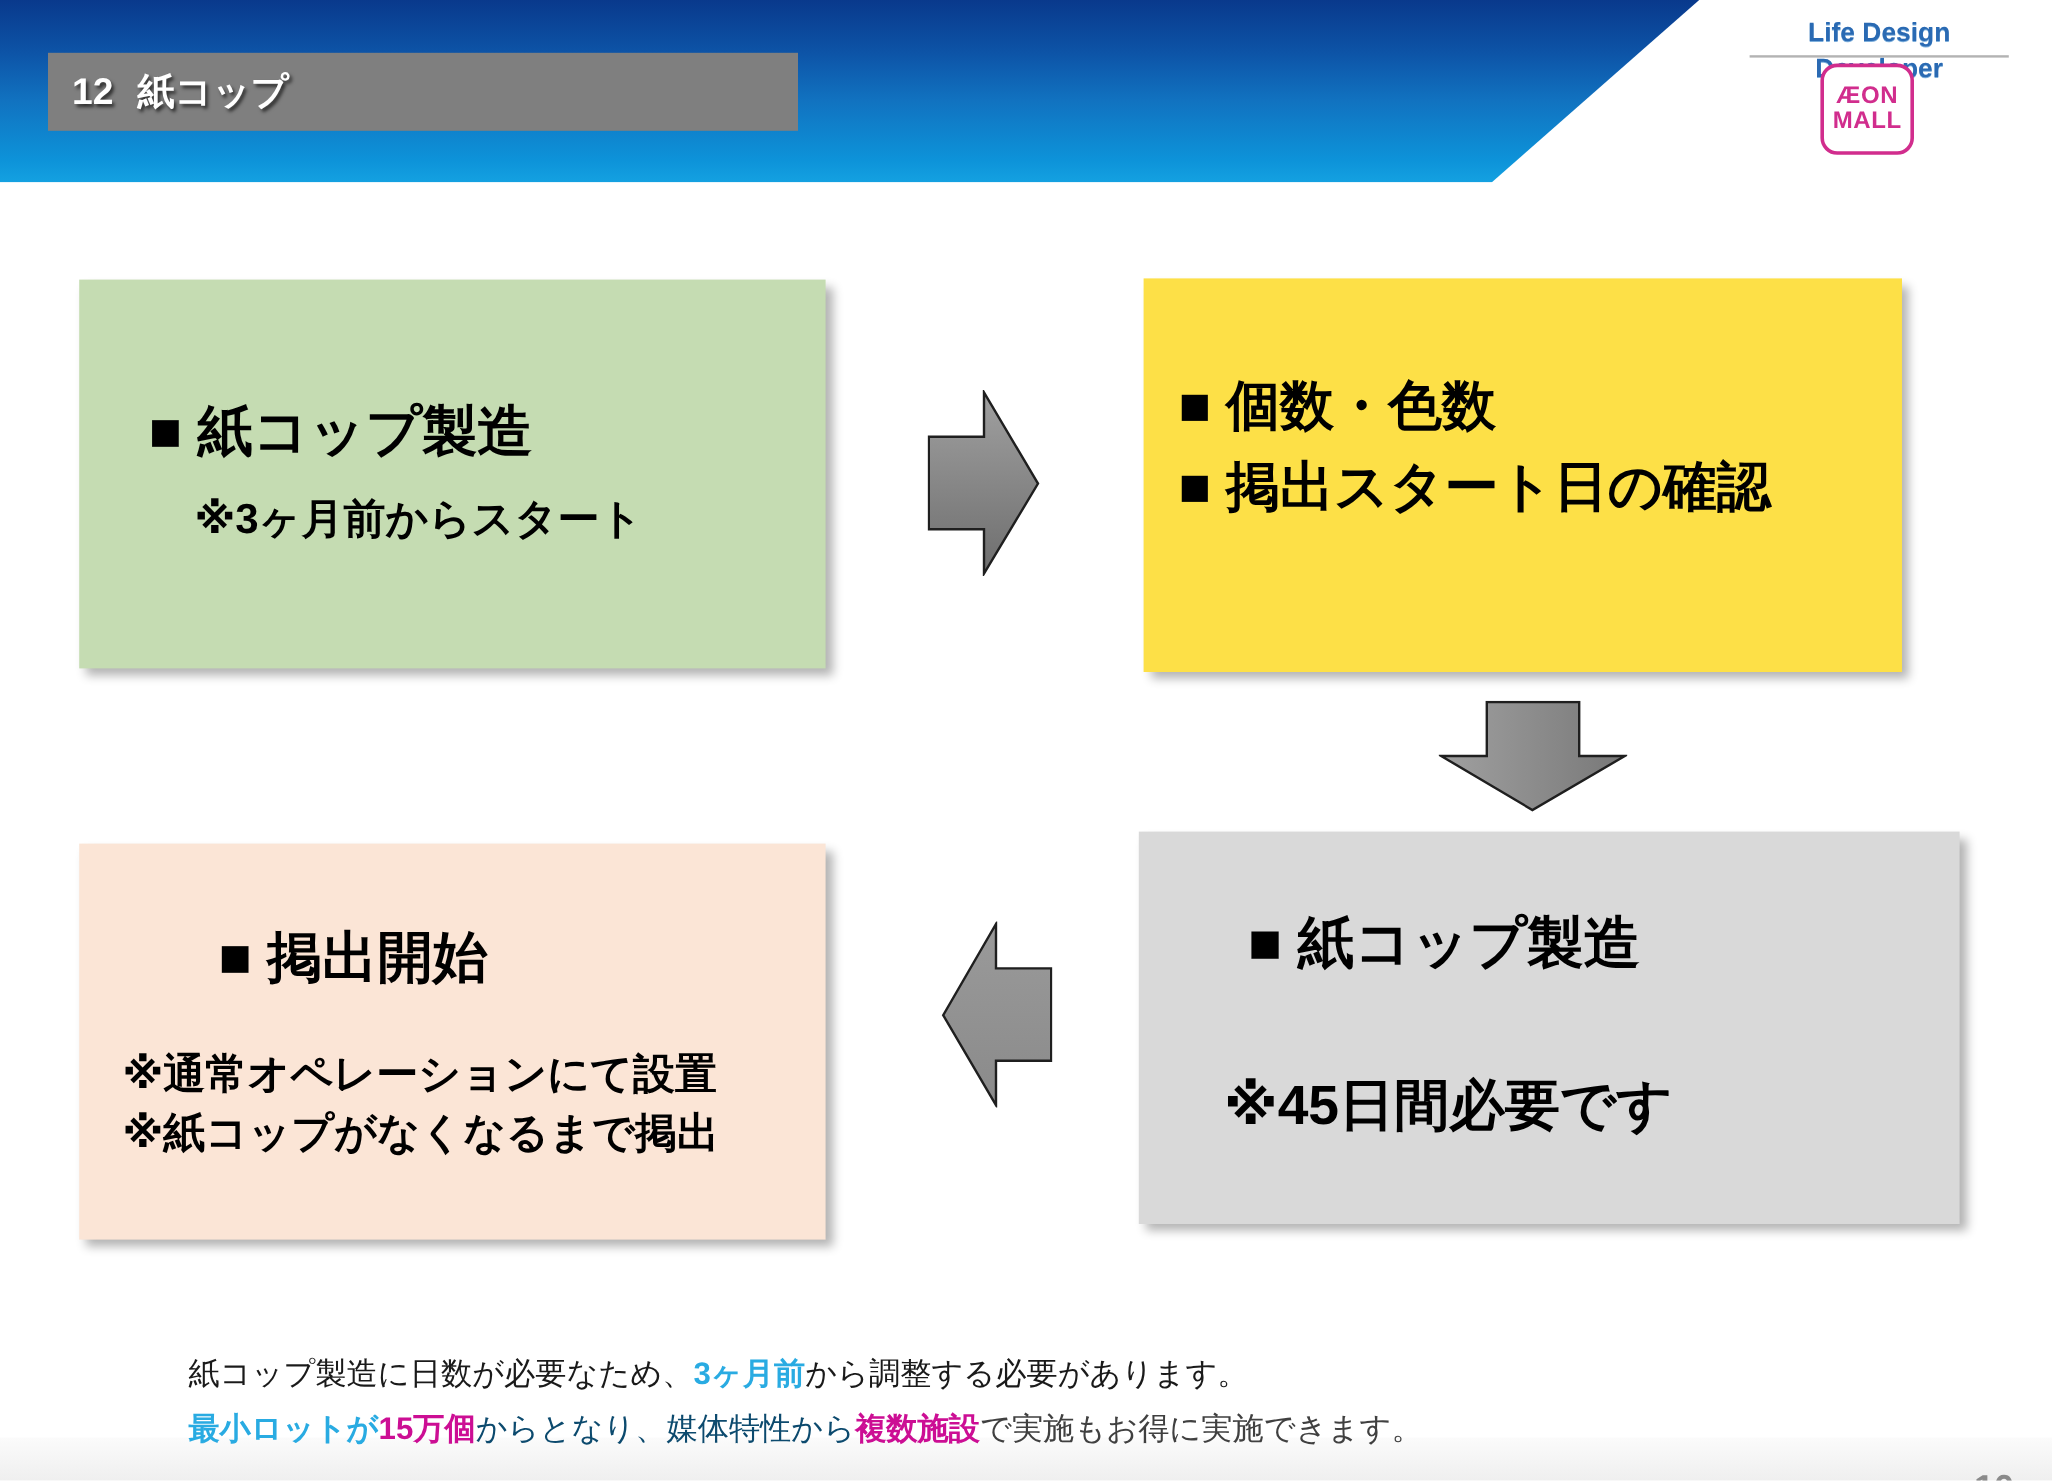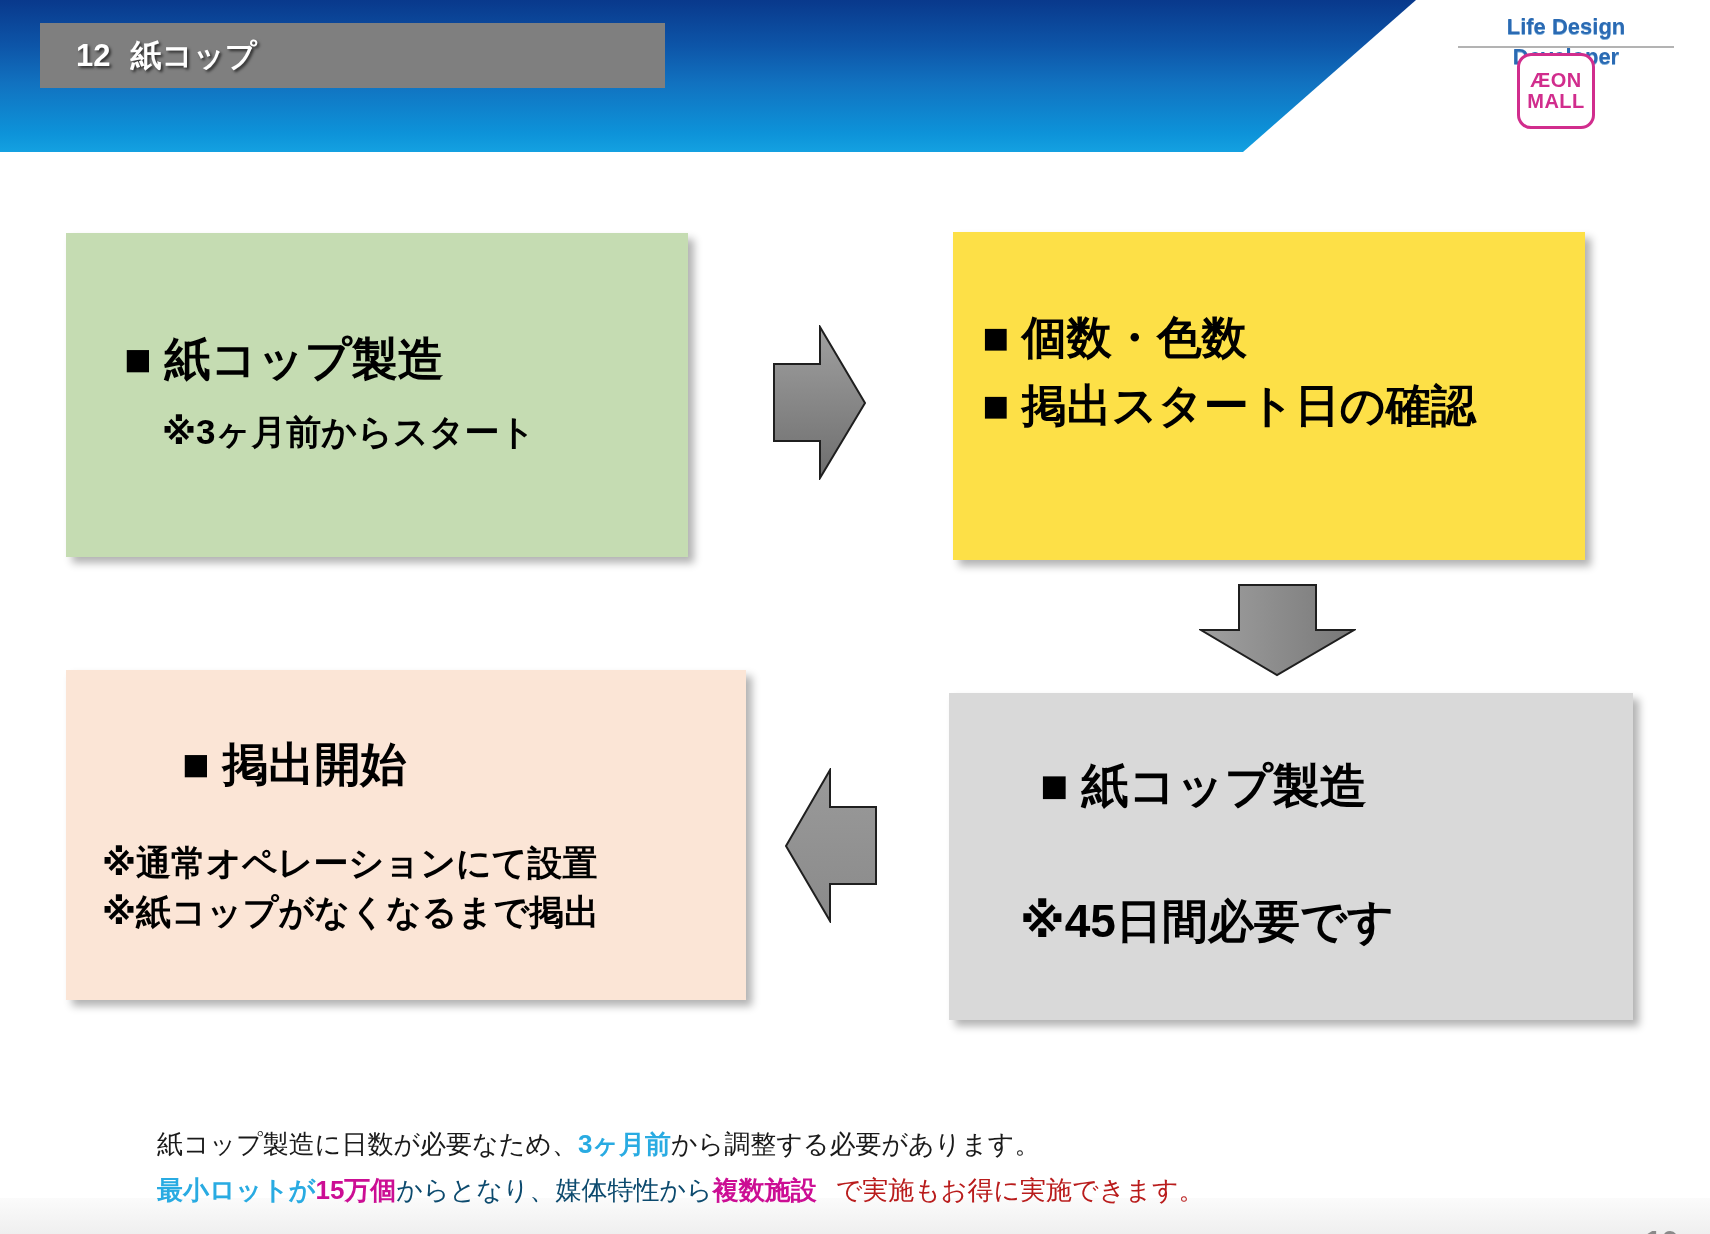--- a/index.html
+++ b/index.html
@@ -7,22 +7,22 @@
     position:relative;width:1710px;height:1234px;overflow:hidden;background:#ffffff;
     font-family:"Liberation Sans","DejaVu Sans",sans-serif;
   }
   
   .header{
     position:absolute;left:0;top:0;width:1710px;height:152px;
     background:linear-gradient(180deg,#09398c 0%,#0d55a8 30%,#1172c0 55%,#0d93d9 88%,#14a1e1 100%);
     clip-path:polygon(0 0,1416px 0,1243px 152px,0 152px);
   }
   .title-bar{
-    position:absolute;left:40px;top:23px;width:625px;height:65px;
-    background:#7f7f7f;display:flex;align-items:center;gap:20px;padding-left:36px;box-sizing:border-box;
+    position:absolute;left:40px;top:44px;width:625px;height:65px;
+    background:#7f7f7f;display:flex;align-items:center;gap:20px;padding-left:20px;box-sizing:border-box;
   }
   .title-bar span{
     color:#ffffff;font-weight:700;font-size:31px;
     text-shadow:2px 2px 3px rgba(0,0,0,0.65);
   }
   
   .ldd-logo{
     position:absolute;left:1458px;top:12px;width:216px;height:34px;
     font-size:22px;font-weight:700;color:#2a6ab3;
     text-align:center;line-height:30px;
@@ -33,21 +33,21 @@
     position:absolute;left:1517px;top:53px;width:78px;height:76px;box-sizing:border-box;
     border:3px solid #d12d8d;border-radius:14px;background:#ffffff;
     display:flex;flex-direction:column;align-items:center;justify-content:center;
     color:#d12d8d;font-weight:700;font-size:20px;line-height:21px;letter-spacing:0.5px;
   }
   
   .flow-box{position:absolute;box-shadow:6px 6px 8px rgba(0,0,0,0.30);}
   .box1{left:66px;top:233px;width:622px;height:324px;}
   .box2{left:953px;top:232px;width:632px;height:328px;}
   .box3{left:949px;top:693px;width:636px;height:327px;padding-left:48px;}
-  .box4{left:66px;top:670px;width:680px;height:330px;}
+  .box4{left:66px;top:703px;width:622px;height:330px;}
   .box-text{position:absolute;color:#000;white-space:nowrap;}
   .b1-title{left:58px;top:96px;font-size:46px;font-weight:700;}
   .b1-note{left:96px;top:176px;font-size:35px;font-weight:700;}
   .b2-lines{left:29px;top:72px;font-size:45px;font-weight:700;line-height:68px;}
   .b3-title{left:91px;top:62px;font-size:47px;font-weight:700;}
   .b3-note{left:71px;top:198px;font-size:46px;font-weight:700;}
   .b4-title{left:116px;top:64px;font-size:46px;font-weight:700;}
   .b4-notes{left:36px;top:168px;font-size:35px;font-weight:700;line-height:49px;}
   
   .arrow{position:absolute;}
@@ -138,17 +138,17 @@
     <defs>
       <linearGradient id="gC" x1="0" y1="0" x2="0" y2="1">
         <stop offset="0" stop-color="#9a9a9a"></stop>
           <stop offset="1" stop-color="#8a8a8a"></stop>
       </linearGradient>
     </defs>
     <polygon points="92,39 46,39 46,2 2,78 46,153 46,116 92,116" fill="url(#gC)" stroke="#1f1f1f" stroke-width="2"></polygon>
   </svg>
 
   <div class="footer-line fl1"><span style="color: rgb(26, 26, 26); font-weight: 500;">紙コップ製造に日数が必要なため、</span><span style="color: rgb(41, 171, 226); font-weight: 700;">3ヶ月前</span><span style="color: rgb(26, 26, 26); font-weight: 500;">から調整する必要があります。</span></div>
-  <div class="footer-line fl2"><span style="color: rgb(41, 171, 226); font-weight: 700;">最小ロットが</span><span style="color: rgb(204, 14, 148); font-weight: 700;">15万個</span><span style="color: #0c4a6e; font-weight: 500;">からとなり、媒体特性から</span><span style="color: rgb(204, 14, 148); font-weight: 700;">複数施設</span><span style="color: #b91c1c; font-weight: 500; margin-left: 19px;">で実施もお得に実施できます。</span></div>
+  <div class="footer-line fl2"><span style="color: rgb(41, 171, 226); font-weight: 700;">最小ロットが</span><span style="color: rgb(204, 14, 148); font-weight: 700;">15万個</span><span style="color: #0c4a6e; font-weight: 500;">からとなり、媒体特性から</span><span style="color: rgb(204, 14, 148); font-weight: 700;">複数施設</span><span style="color: #404040; font-weight: 500;">で実施もお得に実施できます。</span></div>
 
   <div class="page-num">10</div>
 
 </div>
 
 </body></html>

